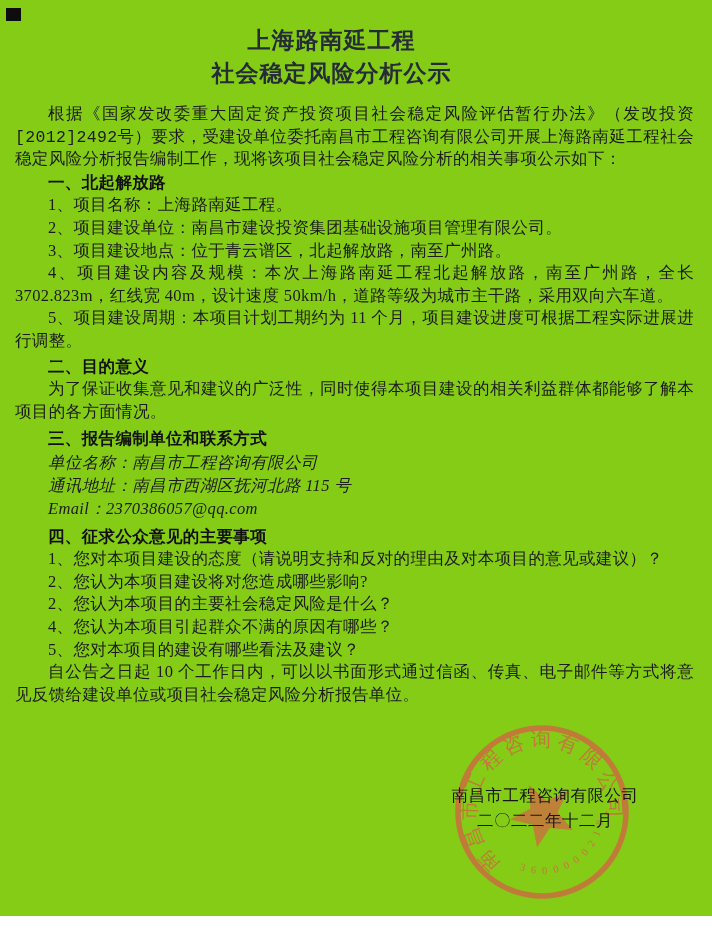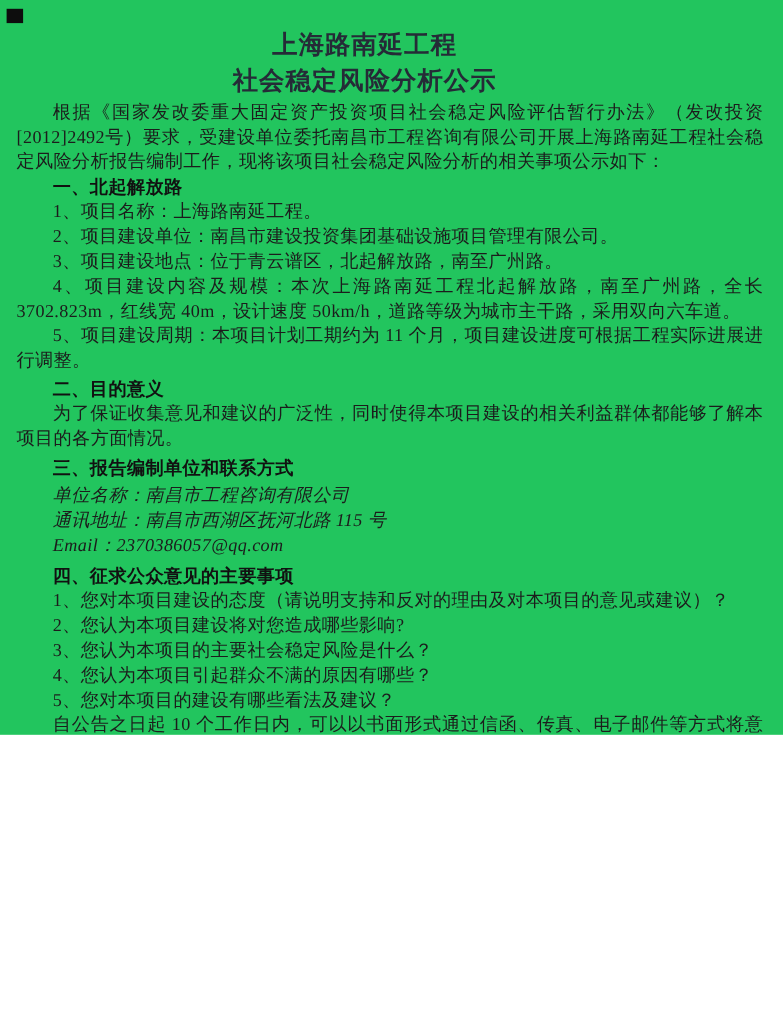--- a/index.html
+++ b/index.html
@@ -5,22 +5,22 @@
   html,body { margin:0; padding:0; }
   body {
     width:712px; height:928px;
     background:#ffffff;
     font-family:"Liberation Serif", serif;
     color:#1a1a1a;
     -webkit-font-smoothing:antialiased;
   }
   .doc {
     position:relative;
-    width:712px; height:668px;
-    background:#22c55e;
+    width:712px; height:916px;
+    background:#84cc16;
     overflow:hidden;
   }
   .corner-mark {
     position:absolute; left:6px; top:8px;
     width:15px; height:13px;
     background:#0d0d0d;
   }
   .content { padding:0 18px 0 15px; }
   .title {
     text-align:center;
@@ -35,21 +35,21 @@
   .para {
     margin:0;
     font-size:16.5px;
     line-height:22.6px;
     letter-spacing:0.35px;
     text-align:justify;
     color:#1c1c1c;
   }
   .indent { text-indent:2em; }
   .heading { font-weight:bold; color:#111; }
-  .intro { margin-top:1px; }
+  .intro { margin-top:14px;font-family:Liberation Mono, monospace; }
   .mt2 { margin-top:5px; }
   .mt3 { margin-top:3px; }
   .contact { line-height:23.25px;font-style:italic; }
   .signature {
     position:absolute;
     left:430px; top:784px;
     width:230px;
     text-align:center;
     font-size:16.5px;
     line-height:24.5px;
@@ -92,21 +92,21 @@
     <p class="para indent">为了保证收集意见和建议的广泛性，同时使得本项目建设的相关利益群体都能够了解本项目的各方面情况。</p>
 
     <p class="para indent heading mt2">三、报告编制单位和联系方式</p>
     <p class="para indent contact">单位名称：南昌市工程咨询有限公司</p>
     <p class="para indent contact">通讯地址：南昌市西湖区抚河北路 115 号</p>
     <p class="para indent contact">Email：2370386057@qq.com</p>
 
     <p class="para indent heading mt2">四、征求公众意见的主要事项</p>
     <p class="para indent">1、您对本项目建设的态度（请说明支持和反对的理由及对本项目的意见或建议）？</p>
     <p class="para indent">2、您认为本项目建设将对您造成哪些影响?</p>
-    <p class="para indent">3、您认为本项目的主要社会稳定风险是什么？</p>
+    <p class="para indent">2、您认为本项目的主要社会稳定风险是什么？</p>
     <p class="para indent">4、您认为本项目引起群众不满的原因有哪些？</p>
     <p class="para indent">5、您对本项目的建设有哪些看法及建议？</p>
 
     <p class="para indent">自公告之日起 10 个工作日内，可以以书面形式通过信函、传真、电子邮件等方式将意见反馈给建设单位或项目社会稳定风险分析报告单位。</p>
 
   </div>
 
   <svg class="stamp" viewBox="0 0 190 190" xmlns="http://www.w3.org/2000/svg">
     <g class="stamp-rotor">
       <circle cx="95" cy="95" r="84" fill="none" stroke-width="5.5" opacity="0.78" stroke="#e0524c"></circle>

